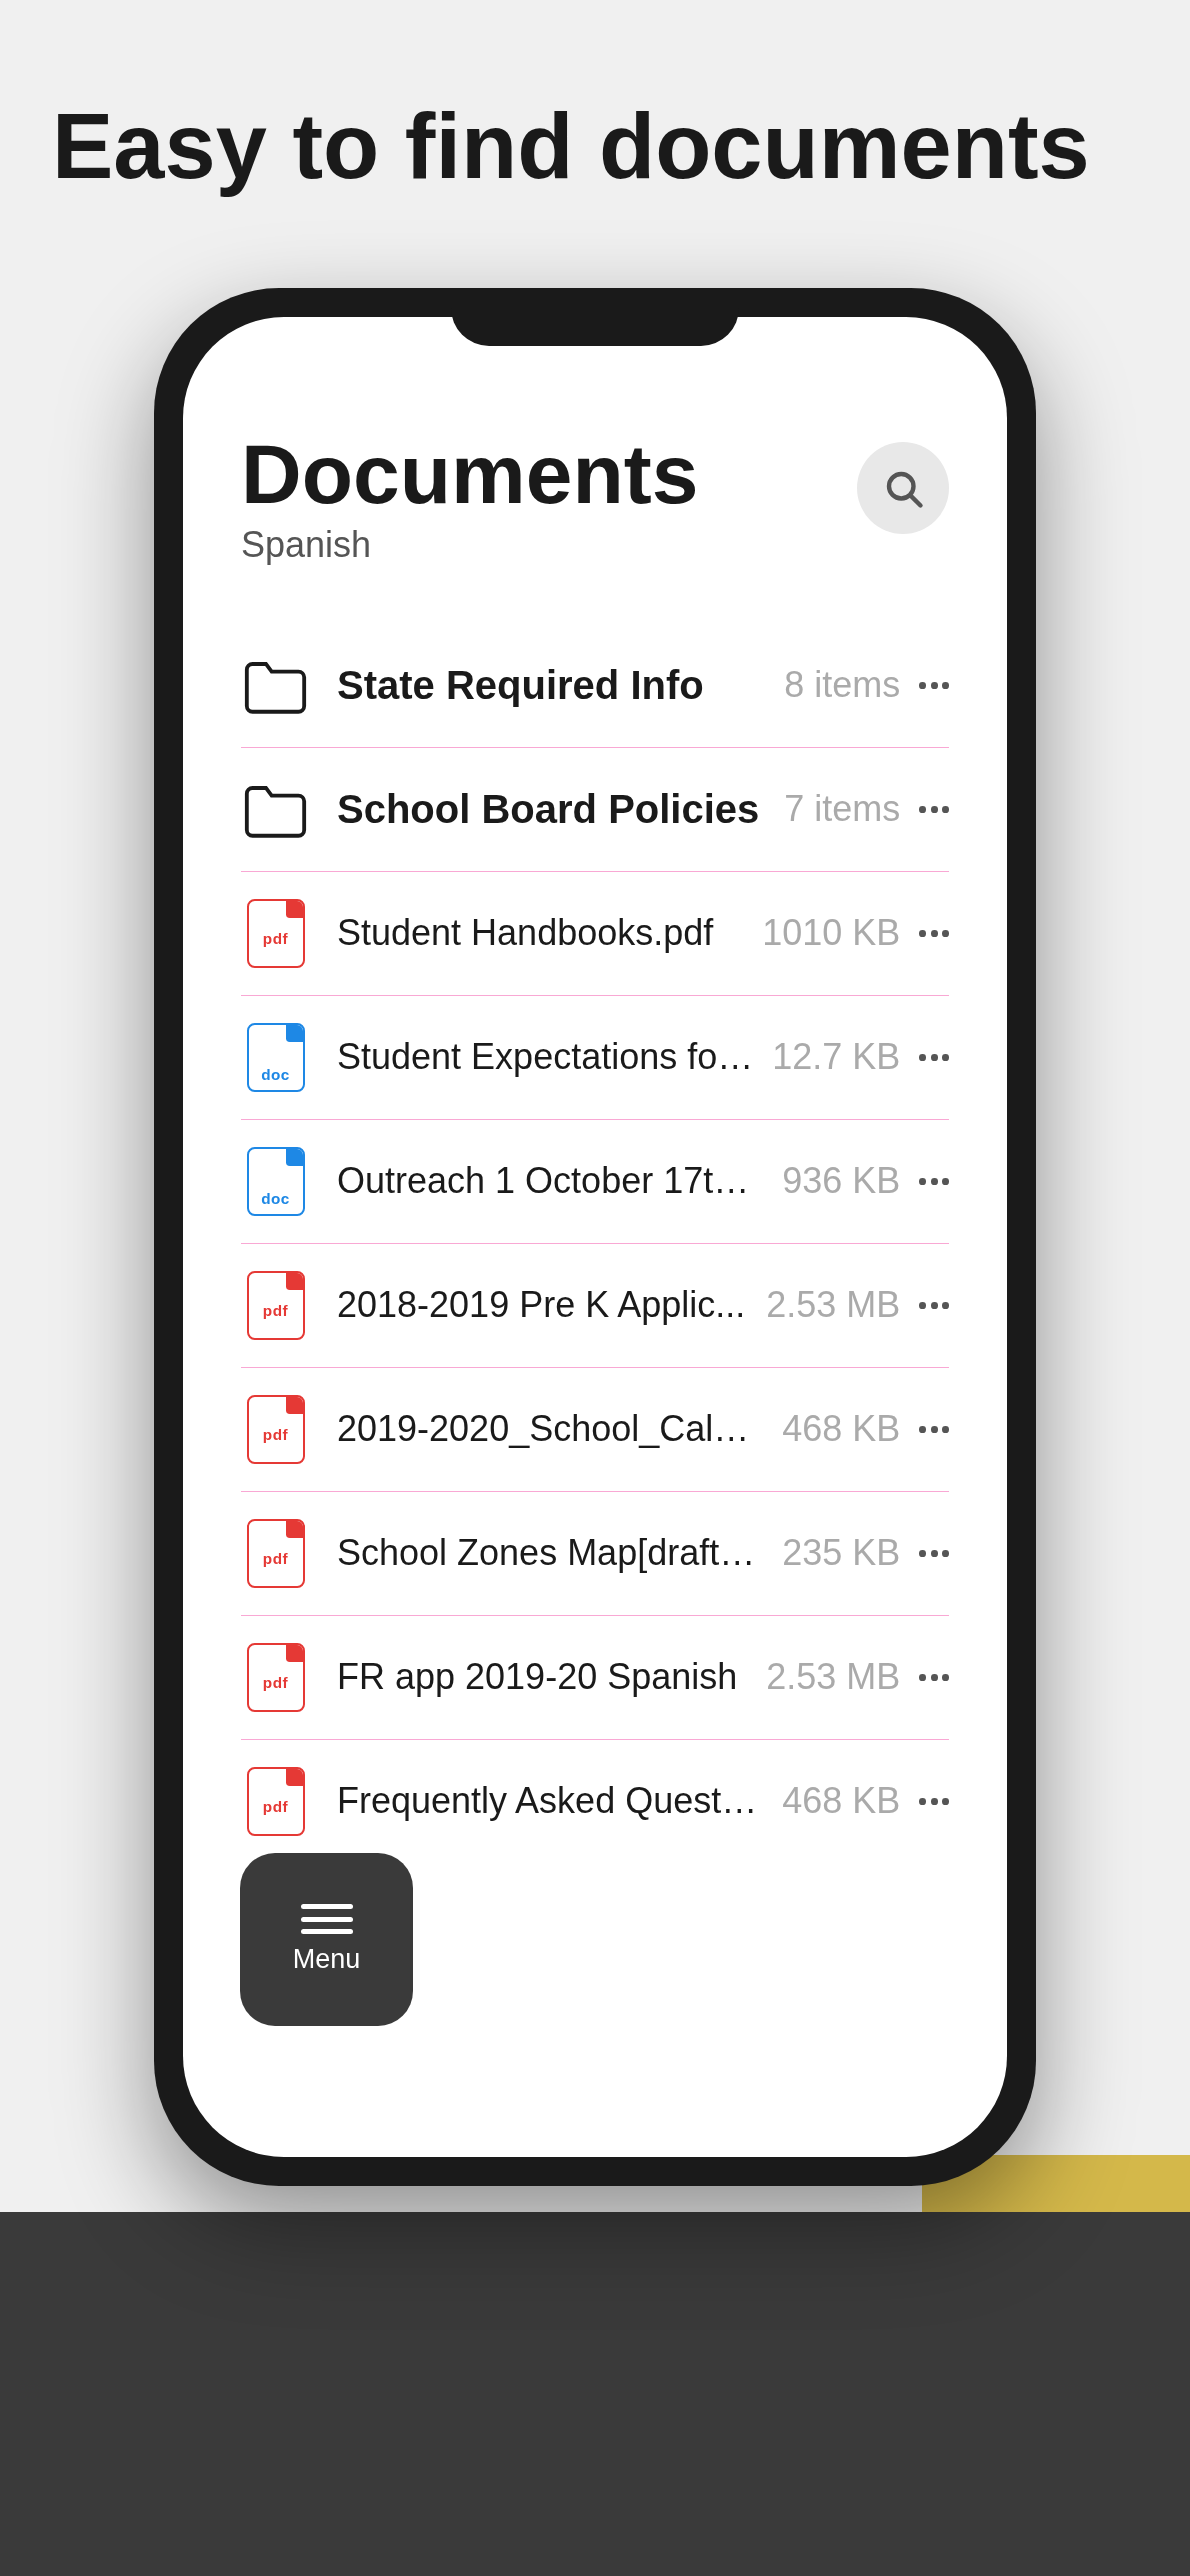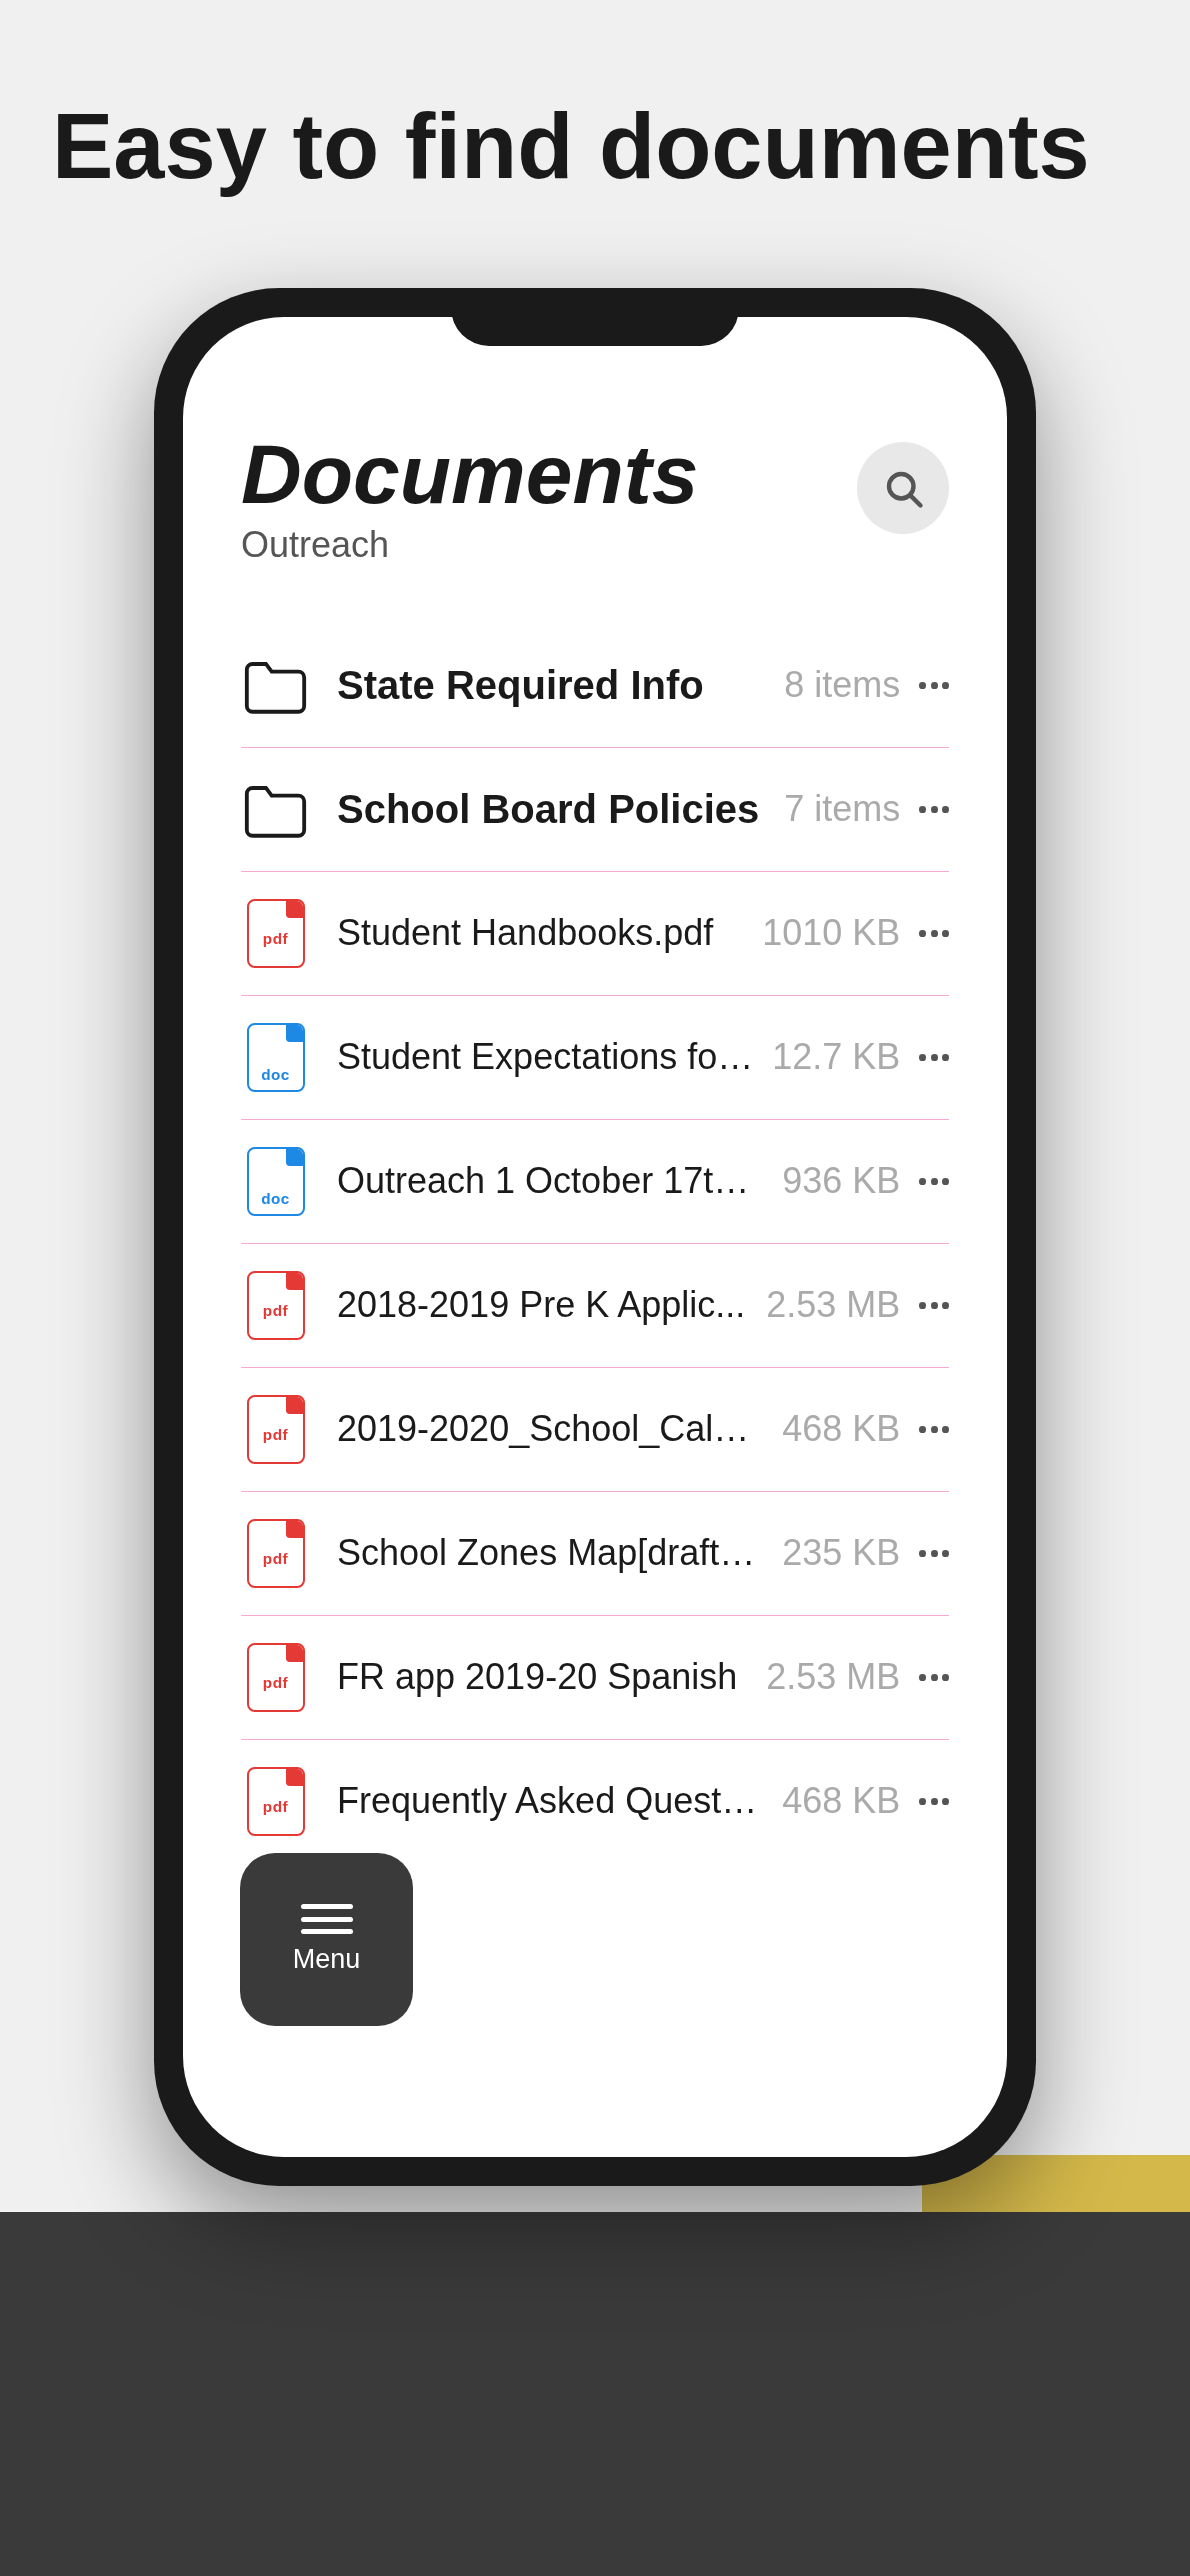--- a/index.html
+++ b/index.html
@@ -110,21 +110,20 @@
       margin-bottom: 58px;
     }
 
     .doc-title-area {}
 
     .doc-title {
       font-size: 84px;
       font-weight: 900;
       color: #1a1a1a;
       line-height: 1;
-      font-style: italic;
     }
 
     .doc-subtitle {
       font-size: 36px;
       color: #555;
       margin-top: 7.7px;
     }
 
     .search-btn {
       width: 92px;
@@ -327,21 +326,21 @@
 
 <div class="phone-frame">
   <div class="phone-notch"></div>
 
   <div class="phone-screen">
     <div class="screen-content">
 
       <div class="doc-header">
         <div class="doc-title-area">
           <div class="doc-title">Documents</div>
-          <div class="doc-subtitle">Outreach</div>
+          <div class="doc-subtitle">Spanish</div>
         </div>
         <div class="search-btn">
           <svg class="search-icon-svg" viewBox="0 0 24 24" fill="none" stroke="#555" stroke-width="2.5" stroke-linecap="round" stroke-linejoin="round">
             <circle cx="11" cy="11" r="7"></circle>
             <line x1="16.5" y1="16.5" x2="22" y2="22"></line>
           </svg>
         </div>
       </div>
 
       <div class="doc-list">

